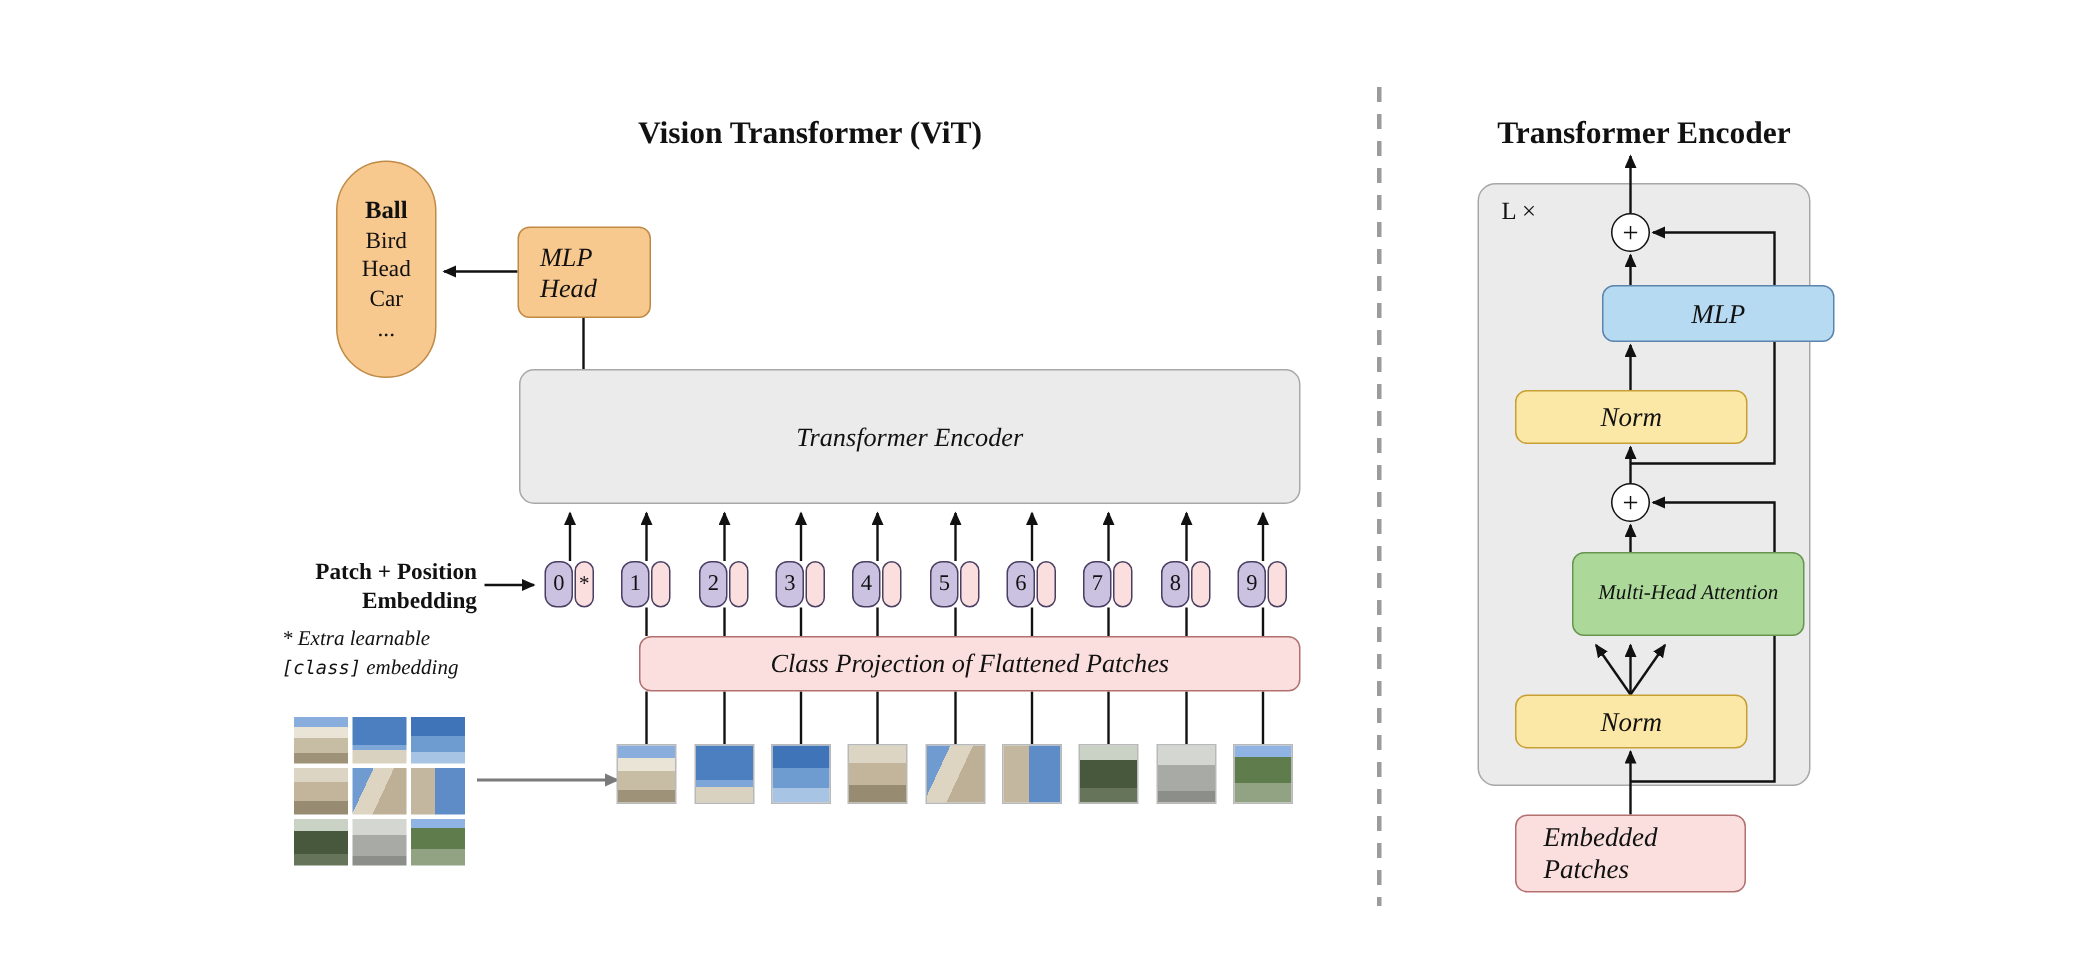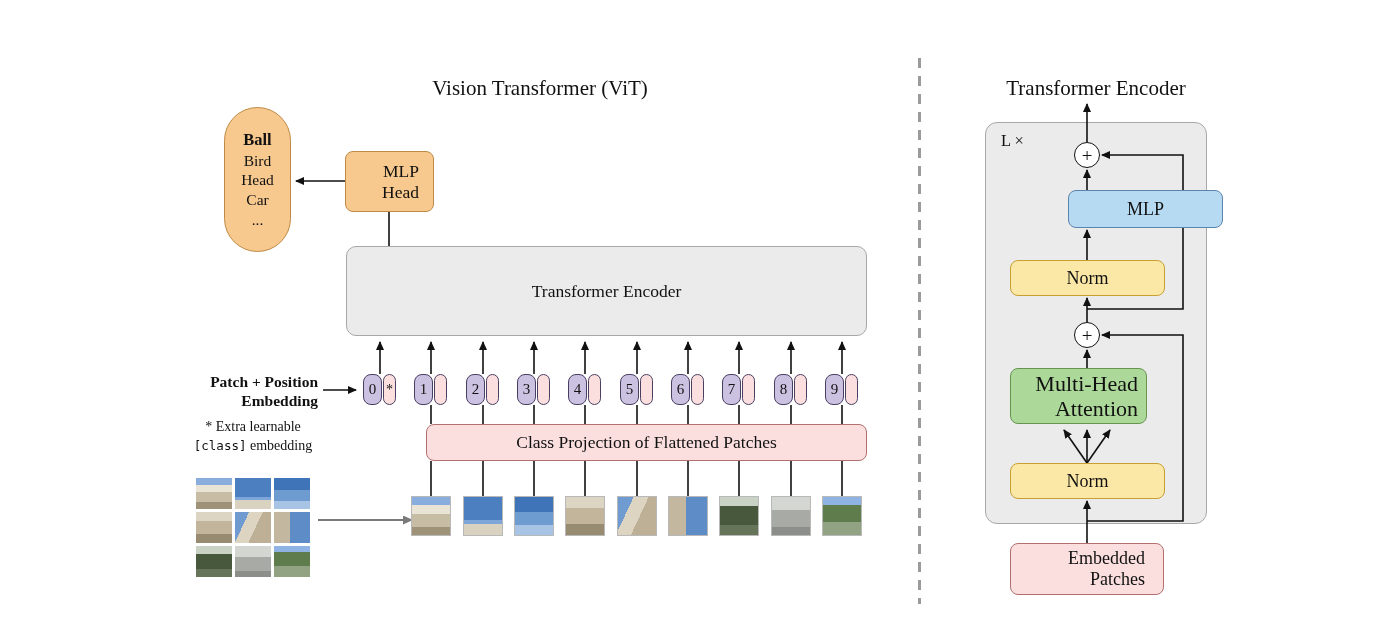--- a/index.html
+++ b/index.html
@@ -2,22 +2,22 @@
 <html style="--orange: #F8C98E; --orange_border: #BF8A45; --gray_box: #EBEBEB; --gray_border: #A8A8A8; --purple: #CBC1E0; --purple_border: #4A3F63; --pink: #FBDFDF; --pink_border: #B2706F; --blue: #B6DAF2; --blue_border: #5B84AC; --yellow: #FCE8A6; --yellow_border: #C79F33; --green: #ACD99A; --green_border: #67954F; --line: #111111;"><head>
 <meta charset="utf-8">
 <style>
   html,body{margin:0;padding:0;background:#ffffff;}
   body{width:1386px;height:638px;position:relative;overflow:hidden;
        font-family:"Liberation Serif", "DejaVu Serif", serif;color:#111;}
   .abs{position:absolute;box-sizing:border-box;}
   .wires{position:absolute;left:0;top:0;z-index:1;pointer-events:none;}
   .panel-bg{z-index:0;}
   .box{z-index:2;border:1.5px solid;border-radius:8px;display:flex;align-items:center;
-       justify-content:center;text-align:right;line-height:1.15;}
-  .title{z-index:2;font-weight:normal;font-size:21px;text-align:center;}
+       justify-content:center;text-align:left;line-height:1.15;font-style:italic;}
+  .title{z-index:2;font-weight:bold;font-size:21px;text-align:center;}
   
   .left-title{left:290px;top:76px;width:500px;}
   .class-pill{left:224px;top:107px;width:67px;height:145px;border-radius:34px;
        background:var(--orange);border:1.5px solid var(--orange_border);
        display:flex;flex-direction:column;align-items:center;justify-content:center;z-index:2;}
   .cp-title{font-weight:bold;font-size:16.5px;line-height:1.3;}
   .cp-item{font-size:15.5px;line-height:1.28;}
   .mlp-head{left:345px;top:151px;width:89px;height:61px;background:var(--orange);
        border-color:var(--orange_border);font-size:17.5px;padding:0 14px;}
   .enc-box{left:346px;top:246px;width:521px;height:90px;background:var(--gray_box);
@@ -26,22 +26,22 @@
        border-color:var(--pink_border);font-size:17.5px;}
   .tok{z-index:2;position:absolute;top:374px;display:flex;}
   .tok-num{width:19px;height:31px;border-radius:8px;background:var(--purple);
        border:1.3px solid var(--purple_border);display:flex;align-items:center;
        justify-content:center;font-size:15px;box-sizing:border-box;}
   .tok-patch{width:13px;height:31px;border-radius:7px;background:var(--pink);
        border:1.3px solid var(--purple_border);margin-left:1px;display:flex;
        align-items:center;justify-content:center;font-size:14px;box-sizing:border-box;}
   .embed-label{left:172px;top:372px;width:146px;text-align:right;font-weight:bold;
        font-size:15.5px;line-height:1.25;z-index:2;}
-  .footnote{left:178px;top:418px;width:150px;text-align:center;font-size:14px;
-       line-height:1.35;z-index:2;}
+  .footnote{left:188px;top:418px;width:150px;font-size:14px;
+       line-height:1.35;z-index:2;font-style:italic;}
   .mono{font-family:"DejaVu Sans Mono","Liberation Mono",monospace;font-size:12.5px;}
   .img-grid{left:196px;top:478px;display:grid;grid-template-columns:repeat(3,36px);
        grid-auto-rows:31px;gap:3px;z-index:2;}
   .cell{width:36px;height:31px;}
   .patch{position:absolute;top:496px;width:40px;height:40px;z-index:2;border:1px solid #b9b9b9;box-sizing:border-box;}
   .ph1{background:linear-gradient(180deg,#89aede 0 22%,#e9e4d6 22% 45%,#c7bca4 45% 78%,#9e9378 78%);}
   .ph2{background:linear-gradient(180deg,#4c7fc0 0 60%,#7ea6d8 60% 72%,#d9d2c0 72%);}
   .ph3{background:linear-gradient(180deg,#3f74b8 0 40%,#6f9cd0 40% 75%,#a8c4e4 75%);}
   .ph4{background:linear-gradient(180deg,#dcd5c4 0 30%,#c2b59c 30% 70%,#978b72 70%);}
   .ph5{background:linear-gradient(115deg,#6f9bd1 0 28%,#ddd5c2 28% 55%,#bdb096 55%);}
@@ -59,22 +59,22 @@
   .loop-label{left:1001px;top:131px;font-size:16.5px;z-index:2;}
   .plus{position:absolute;width:26px;height:26px;border-radius:50%;background:#fff;
        border:1.5px solid #111;display:flex;align-items:center;justify-content:center;
        font-size:19px;line-height:1;z-index:3;box-sizing:border-box;}
   .plus1{left:1074px;top:142px;}
   .plus2{left:1074px;top:322px;}
   .mlp-box{left:1068px;top:190px;width:155px;height:38px;background:var(--blue);
        border-color:var(--blue_border);font-size:18px;}
   .norm-up{left:1010px;top:260px;width:155px;height:36px;background:var(--yellow);
        border-color:var(--yellow_border);font-size:18px;}
-  .mha-box{left:1010px;top:368px;width:137px;height:56px;background:var(--green);
-       border-color:var(--green_border);font-size:22px;padding:0 8px;}
+  .mha-box{left:1048px;top:368px;width:155px;height:56px;background:var(--green);
+       border-color:var(--green_border);font-size:14px;padding:0 8px;}
   .norm-low{left:1010px;top:463px;width:155px;height:36px;background:var(--yellow);
        border-color:var(--yellow_border);font-size:18px;}
   .emb-box{left:1010px;top:543px;width:154px;height:52px;background:var(--pink);
        border-color:var(--pink_border);font-size:18px;padding:0 18px;}
 </style>
 </head>
 <body>
 
 <svg class="wires" width="1386" height="638" viewBox="0 0 1386 638">
   <defs>

